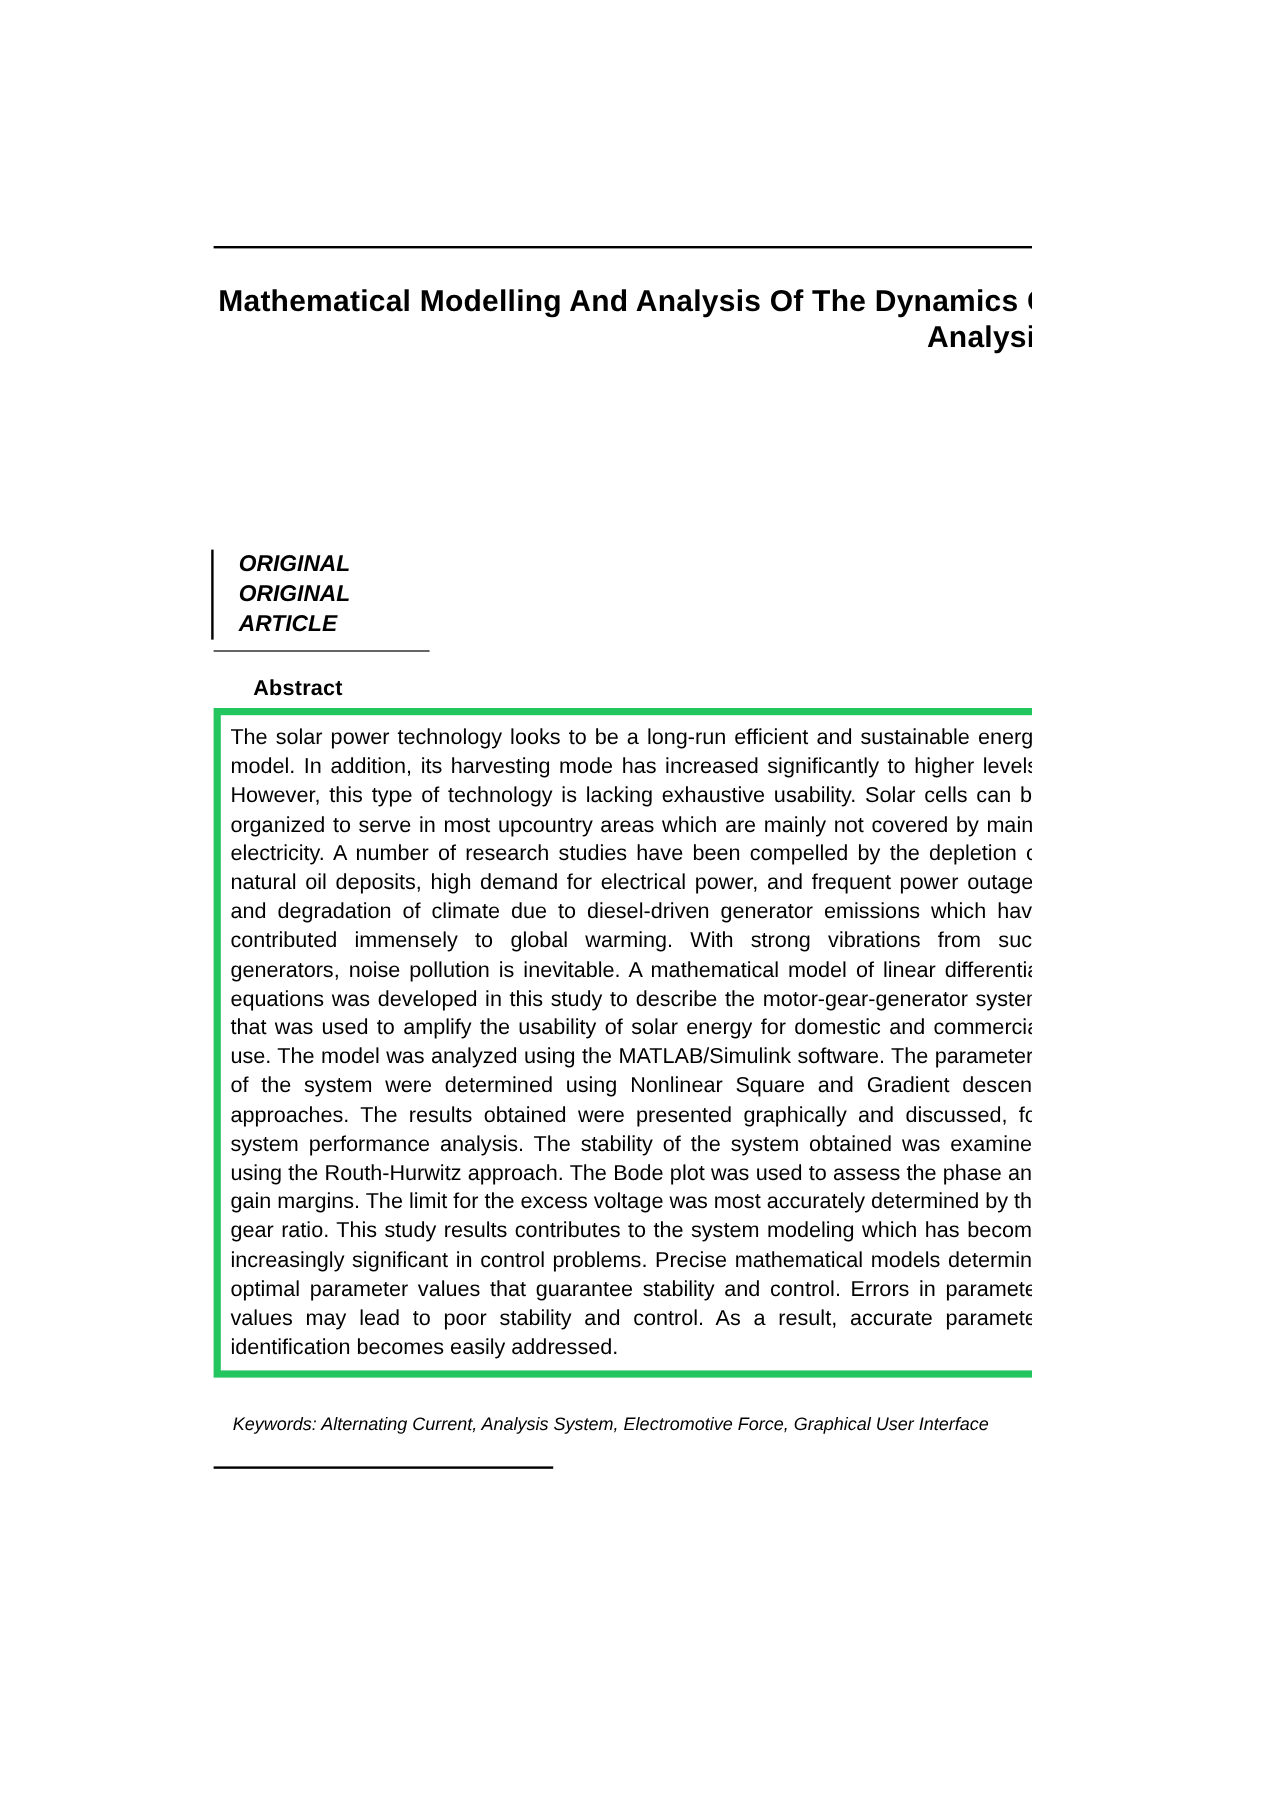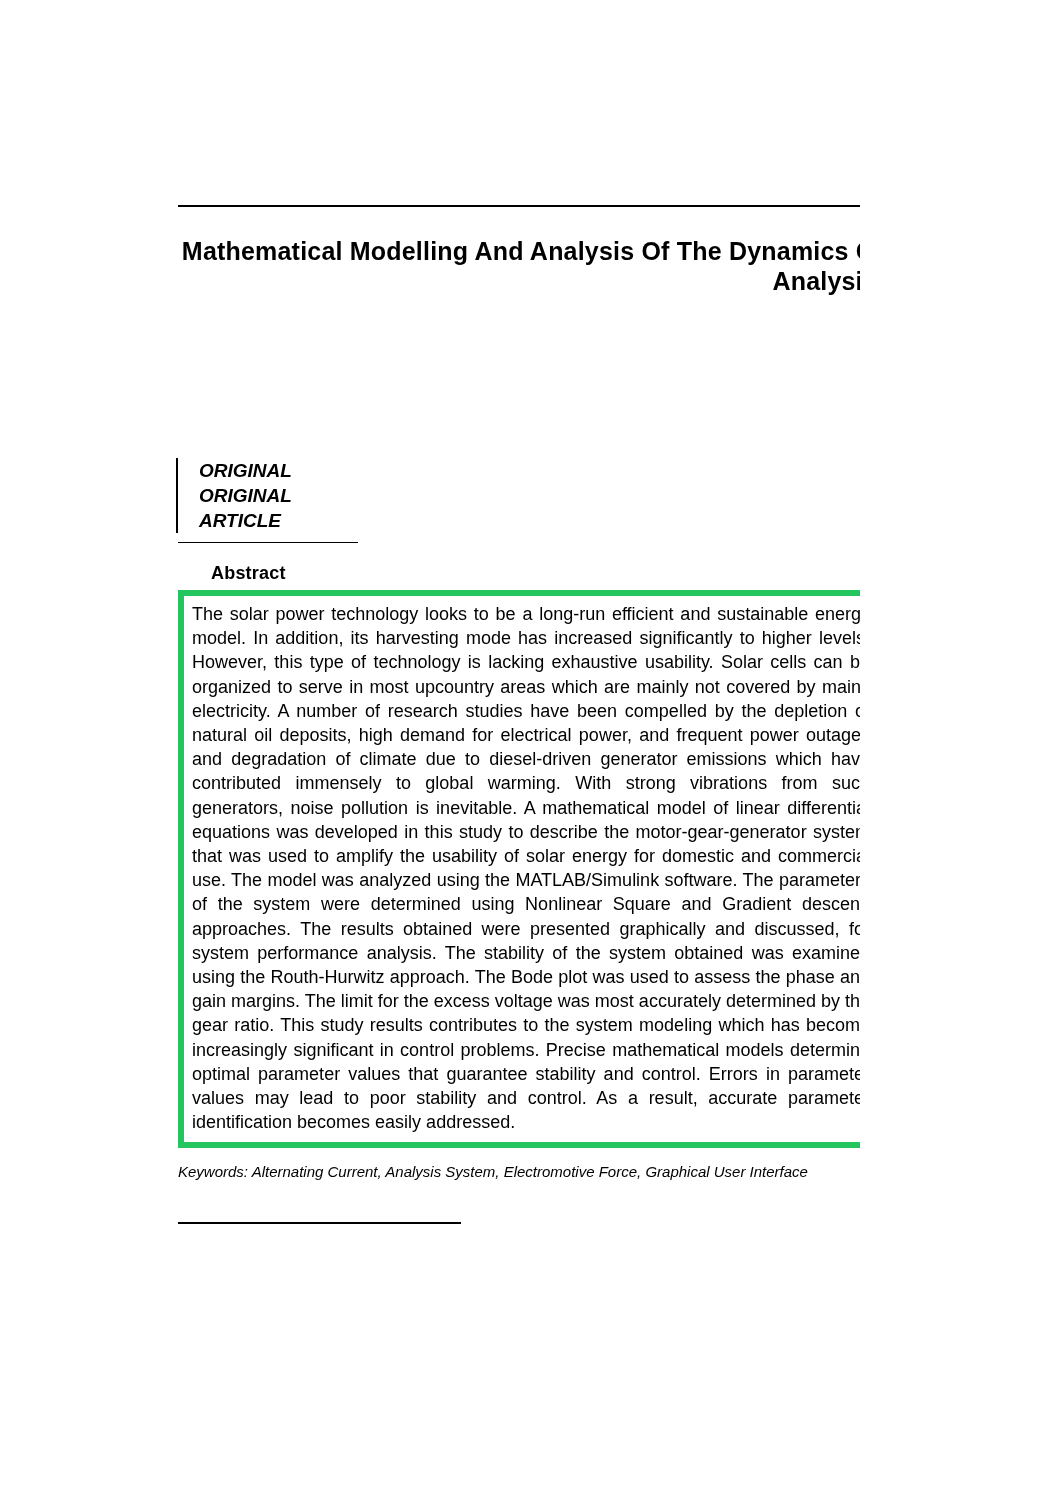--- a/index.html
+++ b/index.html
@@ -78,21 +78,21 @@
     margin: 0;
     font-size: 18px;
     line-height: 24.2px;
     text-align: justify;
   }
   .keywords {
     position: absolute;
     left: 178px;
     top: 1162px;
     width: 706px;
-    margin: 0;
+    margin: 16px;
     font-style: italic;
     font-size: 15px;
     line-height: 20px;
   }
   .footnote-rule {
     position: absolute;
     left: 178px;
     top: 1214px;
     width: 283px;
     height: 2px;

